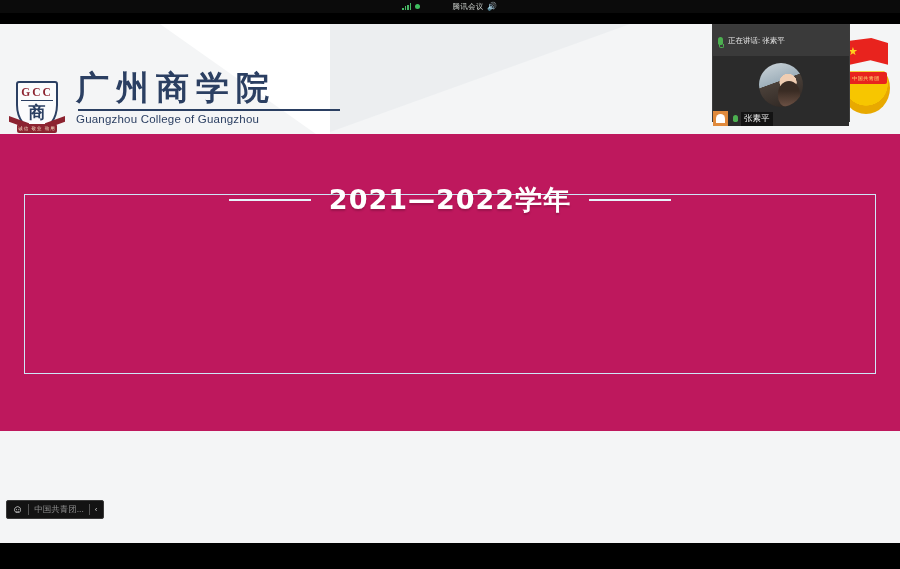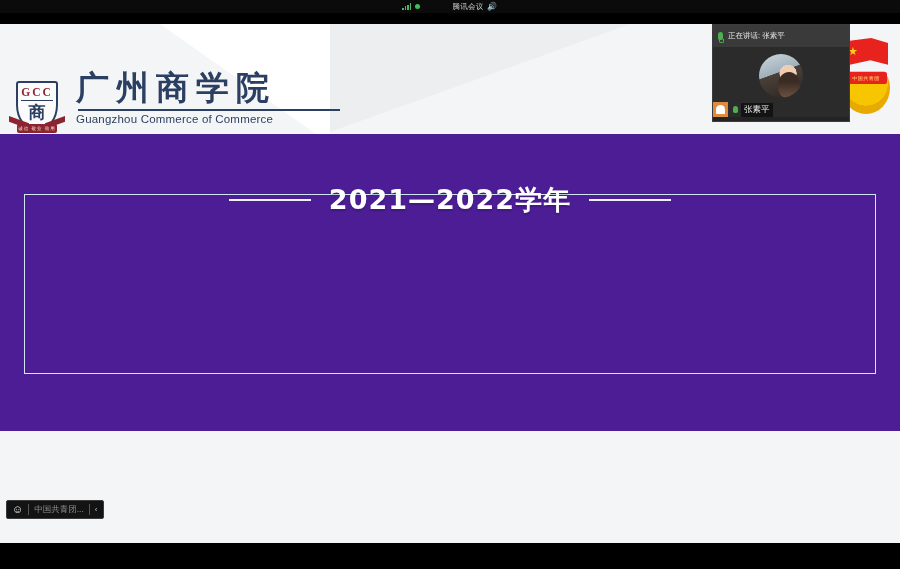--- a/index.html
+++ b/index.html
@@ -152,21 +152,21 @@
     position: absolute; left: 3px; top: 40px; width: 42px; height: 12px;
     background: #e8231e; border-radius: 2px;
     color: #ffe57a; font-size: 5px; line-height: 12px; text-align: center;
     letter-spacing: .5px; overflow: hidden;
   }
 
   
   #blue-banner {
     position: absolute; left: 0; top: 110px;
     width: 900px; height: 297px;
-    background: #4c1d95;
+    background: #be185d;
   }
   #title-frame {
     position: absolute; left: 24px; top: 60px;
     width: 852px; height: 180px;
     border: 1.5px solid #cfe6f7;
     box-sizing: border-box;
   }
   #year-row {
     position: absolute; left: 0; top: 48px; width: 900px;
     display: flex; align-items: center; justify-content: center; gap: 18px;
@@ -208,21 +208,21 @@
 
   
   #video-overlay {
     position: absolute; left: 712px; top: 24px;
     width: 138px; height: 98px;
     background: #232323;
     border: 1px solid #3c3c3c;
     box-sizing: border-box;
   }
   #video-topbar {
-    height: 22px; background: #3a3a3a;
+    height: 31px; background: #3a3a3a;
     display: flex; align-items: center; gap: 5px;
     padding: 0 5px; box-sizing: border-box;
   }
   .mic-glyph {
     width: 5px; height: 8px; border-radius: 3px 3px 2px 2px;
     background: #4caf50; position: relative;
   }
   .mic-glyph::after {
     content: ""; position: absolute; left: 1px; bottom: -3px;
     width: 3px; height: 3px; border-bottom: 1.2px solid #4caf50;
@@ -304,21 +304,21 @@
         <div class="crest-line"></div>
         <div class="crest-char">商</div>
         <div class="ribbon left"></div>
         <div class="ribbon right"></div>
         <div class="ribbon-band">诚信 敬业 致用</div>
       </div>
 
       <div id="brand-text">
         <div id="brand-cn">广州商学院</div>
         <div id="brand-rule"></div>
-        <div id="brand-en">Guangzhou Commerce of Commerce</div>
+        <div id="brand-en">Guangzhou College of Guangzhou</div>
       </div>
     </div>
 
     <div id="league-emblem">
       <div class="emb-wreath"></div>
       <div class="emb-flag"></div>
       <div class="emb-star">★</div>
       <div class="emb-banner">中国共青团</div>
     </div>
   </div>

